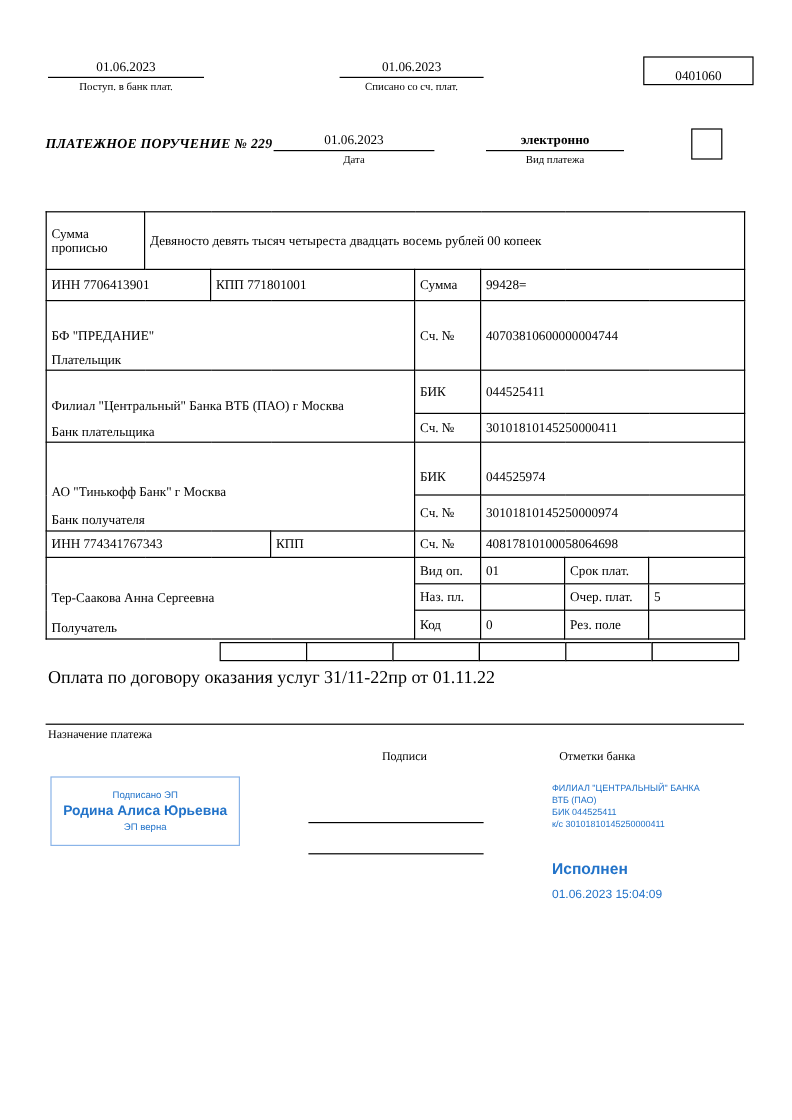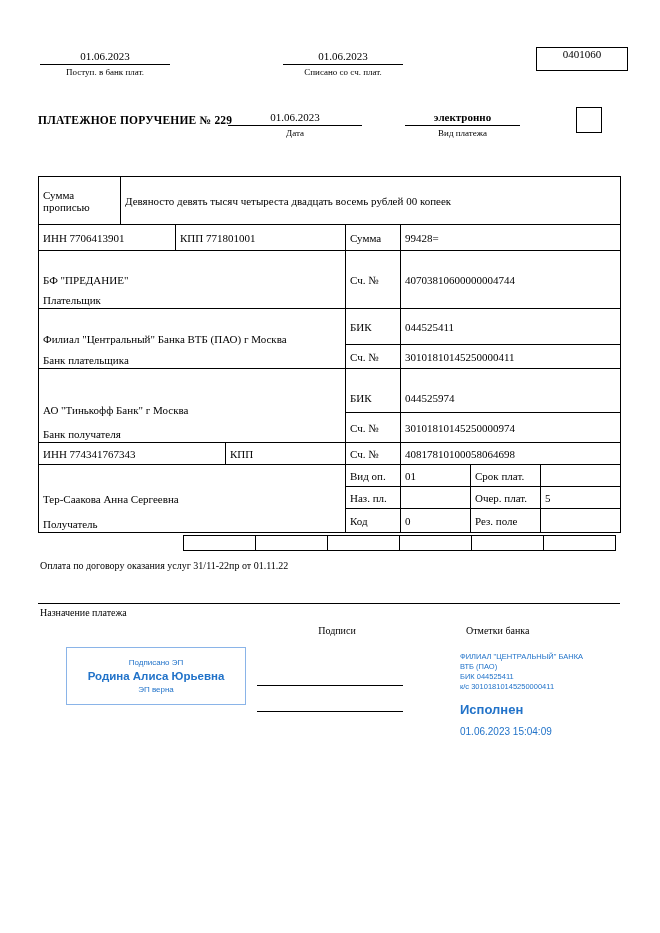--- a/index.html
+++ b/index.html
@@ -17,44 +17,44 @@
   .ublock { position:absolute; }
   .uval {
     border-bottom:1px solid #000;
     text-align:center; font-size:11px; padding-bottom:2px; min-height:15px;
   }
   .uval.bold { font-weight:bold; }
   .ulabel { text-align:center; font-size:9px; padding-top:2px; }
 
   .code-box {
     position:absolute; border:1px solid #000;
-    display:flex; align-items:flex-start; justify-content:center;
+    display:flex; align-items:flex-end; justify-content:center;
     font-size:11px;
   }
-  .doc-title { position:absolute; font-weight:bold; font-size:11.5px; letter-spacing:.2px; }
+  .doc-title { position:absolute; font-weight:bold; font-size:11.5px; letter-spacing:.2px;font-style:italic; }
 
   
   table.form-table {
     position:absolute; width:582px;
     border-collapse:collapse; table-layout:fixed;
   }
   table.form-table td {
     border:1px solid #000; font-size:11px;
     padding:2px 4px; vertical-align:middle; overflow:hidden;
   }
   td.vtop  { vertical-align:top; padding-top:4px; }
   td.block { position:relative; vertical-align:top; padding:3px 4px 15px 4px; }
   .blk-bottom { position:absolute; left:4px; bottom:2px; white-space:nowrap; font-size:11px; }
 
   
   .mark-cells { position:absolute; display:flex; }
   .mcell { width:73px; height:16px; border:1px solid #000; margin-left:-1px; background:#fff; }
   .mcell:first-child { margin-left:0; }
 
-  .purpose { position:absolute; font-size:10px; line-height:15px; }
+  .purpose { position:absolute; font-size:15px; line-height:15px; }
   .purpose-line { position:absolute; border-top:1px solid #000; height:0; }
   .purpose-label { position:absolute; font-size:10px; }
 
   .f-label { position:absolute; font-size:10px; }
 
   
   .esign-box {
     position:absolute; border:1px solid var(--box-border-blue, #8ab4e8);
     display:flex; flex-direction:column; align-items:center; justify-content:center;
     gap:3px; color:var(--stamp-blue, #2273c9);
@@ -64,21 +64,21 @@
   .es-name  { font-size:11.5px; font-weight:bold; }
 
   .sig-line { position:absolute; border-bottom:1px solid #000; height:0; }
 
   
   .bank-stamp {
     position:absolute; color:var(--stamp-blue, #2273c9);
     font-family:"Liberation Sans", sans-serif;
   }
   .bs-line   { font-size:7.5px; line-height:1.35; }
-  .bs-status { font-size:13px; font-weight:bold; margin-top:9px; }
+  .bs-status { font-size:13px; font-weight:bold; margin-top:23px; }
   .bs-date   { font-size:10px; margin-top:9px; }
 </style>
 </head>
 <body>
 
 <div class="page">
 
   <div class="ublock" style="left:40px; top:50px; width:130px;">
     <div class="uval">01.06.2023</div>
     <div class="ulabel">Поступ. в банк плат.</div>
@@ -204,21 +204,21 @@
   <div class="purpose" style="left:40px; top:558px; width:560px;">
     <div>Оплата по договору оказания услуг 31/11-22пр от 01.11.22</div>
   </div>
 
   <div class="purpose-line" style="left:38px; top:603px; width:582px;"></div>
   <div class="purpose-label" style="left:40px; top:607px;">Назначение платежа</div>
 
   <div class="f-label" style="left:287px; top:625px; width:100px; text-align:center;">Подписи</div>
   <div class="f-label" style="left:466px; top:625px; width:110px; text-align:left;">Отметки банка</div>
 
-  <div class="esign-box" style="left:42px; top:647px; width:180px; height:58px;margin-left:24px;">
+  <div class="esign-box" style="left:42px; top:647px; width:158px; height:58px;">
     <div class="es-small">Подписано ЭП</div>
     <div class="es-name">Родина Алиса Юрьевна</div>
     <div class="es-small">ЭП верна</div>
   </div>
 
   <div class="sig-line" style="left:257px; top:685px; width:146px;"></div>
   <div class="sig-line" style="left:257px; top:711px; width:146px;"></div>
 
   <div class="bank-stamp" style="left:460px; top:652px; width:175px;">
     <div class="bs-line">ФИЛИАЛ "ЦЕНТРАЛЬНЫЙ" БАНКА</div>

